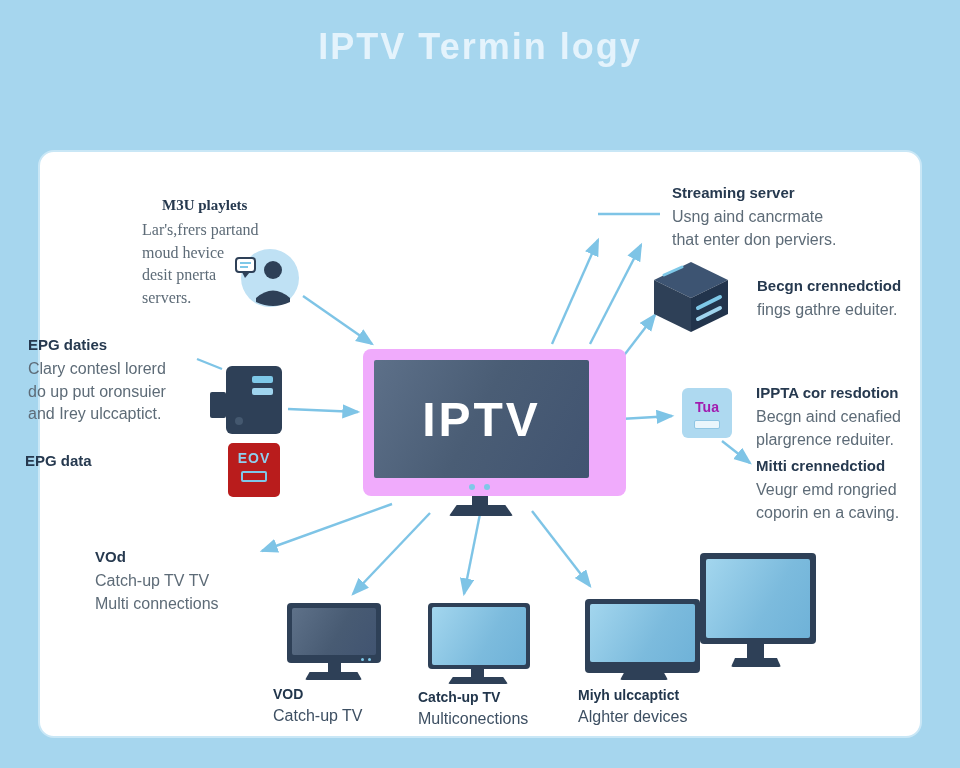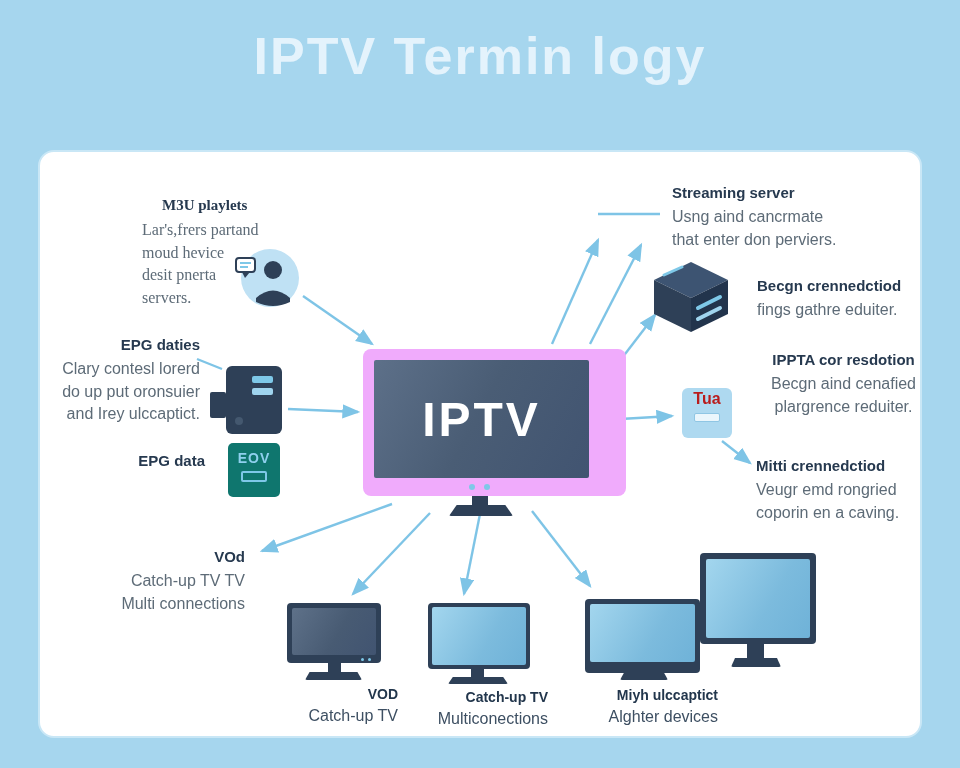--- a/index.html
+++ b/index.html
@@ -3,55 +3,55 @@
 <meta charset="utf-8">
 <style>
   * { margin:0; padding:0; box-sizing:border-box; }
   html,body { width:960px; height:768px; }
   body { font-family:"Liberation Sans", sans-serif; }
 
   .stage { position:relative; width:960px; height:768px; background:#a6d6ee; overflow:hidden; }
   .abs { position:absolute; }
 
   .title { position:absolute; top:26px; left:0; width:100%; text-align:center;
-           font-size:52px; font-weight:bold; color:#e4f3fc; letter-spacing:2px; }
+           font-size:36px; font-weight:bold; color:#e4f3fc; letter-spacing:2px; }
 
   .panel { position:absolute; left:38px; top:150px; width:884px; height:588px;
            background:#ffffff; border:2px solid #c9e7f6; border-radius:16px; }
 
   .arrows { position:absolute; left:0; top:0; pointer-events:none; }
 
   .item { position:absolute; }
   .ta-left { text-align:left; }
-  .ta-center { text-align:right; }
+  .ta-center { text-align:left; }
   .heading { font-weight:bold; color:#26394f; font-size:15px; margin-bottom:5px; }
   .body { color:#5d6b77; font-size:16px; line-height:1.42; white-space:pre-line; }
 
   .bottom-label .heading { font-size:14px; margin-bottom:3px; color:#22364c; }
   .bottom-label .body { color:#3d4f62; }
 
   
   .tv { left:363px; top:349px; width:263px; height:147px; background:#f0abfc;
         border-radius:8px; padding:11px 11px 0; }
   .tv-screen { width:215px; height:118px; border-radius:2px;
         background:linear-gradient(118deg,#5d7089 0%, #4a5d75 48%, #415471 100%);
         display:flex; align-items:center; justify-content:center; }
   .tv-label { color:#ffffff; font-size:48px; font-weight:bold; letter-spacing:3px; }
   .tv-dot { position:absolute; bottom:6px; width:6px; height:6px; border-radius:50%; background:#7ec8e8; }
   .tv-neck { left:472px; top:496px; width:16px; height:9px; background:#2e4057; }
   .tv-base { left:449px; top:505px; width:64px; height:11px; background:#2e4057;
              clip-path:polygon(12% 0,88% 0,100% 100%,0 100%); border-radius:2px; }
 
   
-  .eov { width:52px; height:54px; background:#0f766e; border-radius:5px; text-align:center; }
+  .eov { width:52px; height:54px; background:#b91c1c; border-radius:5px; text-align:center; }
   .eov-label { color:#8fd0ee; font-weight:bold; font-size:14px; margin-top:7px; letter-spacing:1px; }
   .eov-slot { width:26px; height:11px; border:2px solid #7ec8e8; margin:5px auto 0; border-radius:2px; }
 
   .tua { width:50px; height:50px; background:#aed9f0; border-radius:6px; text-align:center; }
-  .tua-label { color:#b91c1c; font-weight:bold; font-size:16px; padding-top:2px; }
+  .tua-label { color:#a21caf; font-weight:bold; font-size:14px; padding-top:11px; }
   .tua-bar { width:26px; height:9px; background:#eaf6fc; border:1px solid #8fc6e4; margin:5px auto 0; border-radius:2px; }
 
   
   .mon { background:#2e4057; border-radius:4px; padding:5px; }
   .mon-screen { width:100%; height:100%; border-radius:2px; }
   .dark-screen { background:linear-gradient(120deg,#5e7189 0%,#485b73 55%,#415471 100%); }
   .blue-screen { background:linear-gradient(120deg,#a3d6ee 0%,#7cbbdd 60%,#6fb2d8 100%); }
   .mon-dot { position:absolute; bottom:2px; width:3px; height:3px; background:#7ec8e8; border-radius:50%; }
   .neck,.base { background:#2e4057; position:absolute; }
   .base { clip-path:polygon(8% 0,92% 0,100% 100%,0 100%); border-radius:2px; }
@@ -117,21 +117,21 @@
     <div class="heading">Streaming server</div>
     <div class="body">Usng aind cancrmate
 that enter don perviers.</div>
   </div>
 
   <div class="item ta-left" style="left:757px;top:277px;width:175px;">
     <div class="heading">Becgn crennedctiod</div>
     <div class="body">fings gathre eduiter.</div>
   </div>
 
-  <div class="item ta-left" style="left:756px;top:351px;width:175px;text-align:center;">
+  <div class="item ta-left" style="left:756px;top:384px;width:175px;">
     <div class="heading">IPPTA cor resdotion</div>
     <div class="body">Becgn aind cenafied
 plargrence reduiter.</div>
   </div>
 
   <div class="item ta-left" style="left:756px;top:457px;width:175px;">
     <div class="heading">Mitti crennedctiod</div>
     <div class="body">Veugr emd rongried
 coporin en a caving.</div>
   </div>

